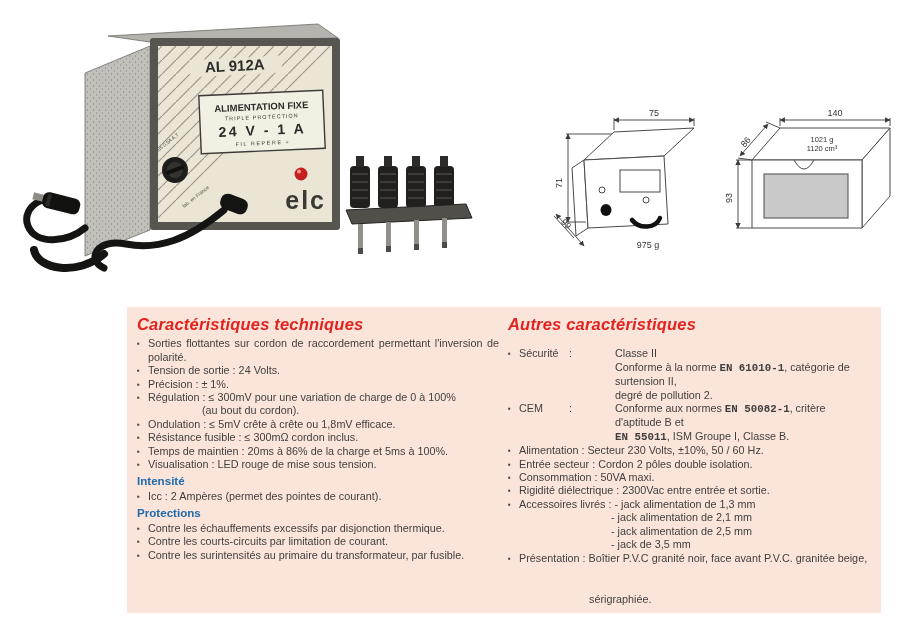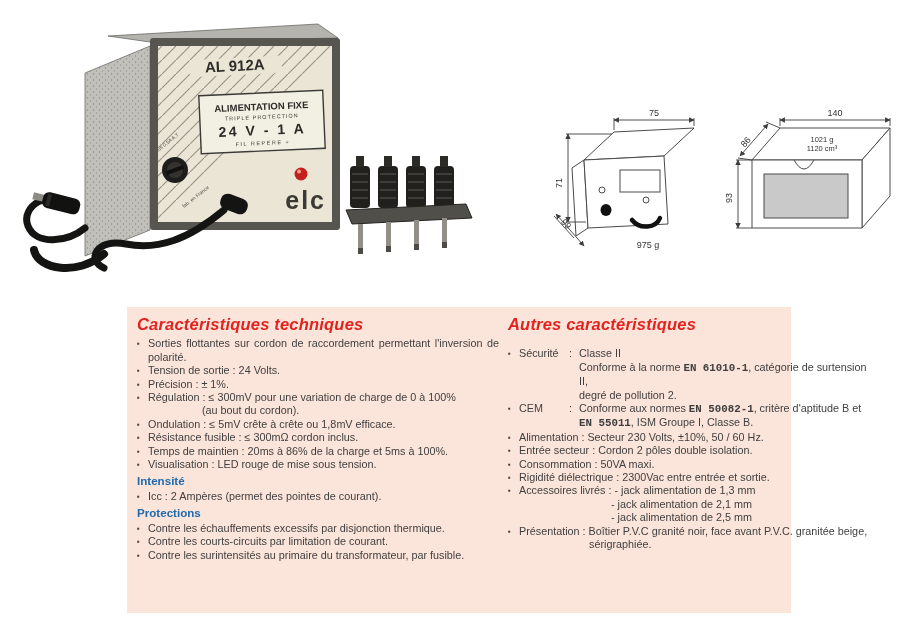--- a/index.html
+++ b/index.html
@@ -5,38 +5,38 @@
   html,body{margin:0;padding:0;background:#fff;}
   .page{position:relative;width:904px;height:628px;background:#fff;overflow:hidden;
         font-family:"Liberation Sans",sans-serif;}
 
   
   .photo-svg{position:absolute;left:8px;top:18px;}
   .diag-svg{position:absolute;left:542px;top:98px;}
   svg text{font-family:"Liberation Sans",sans-serif;}
 
   
-  .panel{position:absolute;left:127px;top:307px;width:664px;height:306px;background:#fbe4d9;}
+  .panel{position:absolute;left:127px;top:307px;width:754px;height:306px;background:#fbe4d9;}
   .col{position:absolute;top:9px;font-size:10.8px;line-height:13.4px;color:#3f3f3f;}
   .col-left{left:10px;width:362px;}
   .col-right{left:381px;width:367px;}
   .col-title{color:#e2231f;font-size:16.5px;font-weight:bold;font-style:italic;
              letter-spacing:.2px;margin:2px 0 6px 0;}
   .col-right .col-title{margin-bottom:16px;}
   .sec-h{color:#1e6ab0;font-weight:bold;font-size:11.6px;margin:3px 0 2px 0;}
   .item{position:relative;padding-left:11px;}
   .item::before{content:"▪";position:absolute;left:0;top:0;font-size:8px;line-height:13.4px;color:#3f3f3f;}
   .just{text-align:justify;}
   .indent-reg{margin-left:54px;}
-  .indent-pres{margin-left:70px;}
+  .indent-pres{margin-left:70px;margin-top:28px;}
   .indent-jack{margin-left:92px;}
   .row-flex{display:flex;}
   .row-label{flex:none;width:50px;}
   .row-colon{flex:none;width:10px;}
-  .row-content{flex:1;}
+  .row-content{flex:1;margin-left:36px;}
   b{font-weight:bold;font-family:Liberation Mono, monospace;}
 </style>
 </head>
 <body>
 
 <div class="page">
 
   <svg class="photo-svg" width="470" height="276" viewBox="0 0 470 276">
     <defs>
       <pattern id="speck" width="6" height="6" patternUnits="userSpaceOnUse">
@@ -248,20 +248,21 @@
       <div class="item">Alimentation : Secteur 230 Volts, ±10%, 50 / 60 Hz.</div>
       <div class="item">Entrée secteur : Cordon 2 pôles double isolation.</div>
       <div class="item">Consommation : 50VA maxi.</div>
       <div class="item">Rigidité diélectrique : 2300Vac entre entrée et sortie.</div>
 
       <div class="item">
         <span>Accessoires livrés :</span>
         <span>- jack alimentation de 1,3 mm</span>
         <div class="indent-jack">- jack alimentation de 2,1 mm</div>
         <div class="indent-jack">- jack alimentation de 2,5 mm</div>
+        <div class="indent-jack">- jack de 3,5 mm</div>
       </div>
 
       <div class="item">
         <div>Présentation : Boîtier P.V.C granité noir, face avant P.V.C. granitée beige,</div>
         <div class="indent-pres">sérigraphiée.</div>
       </div>
     </div>
   </div>
 </div>
 

